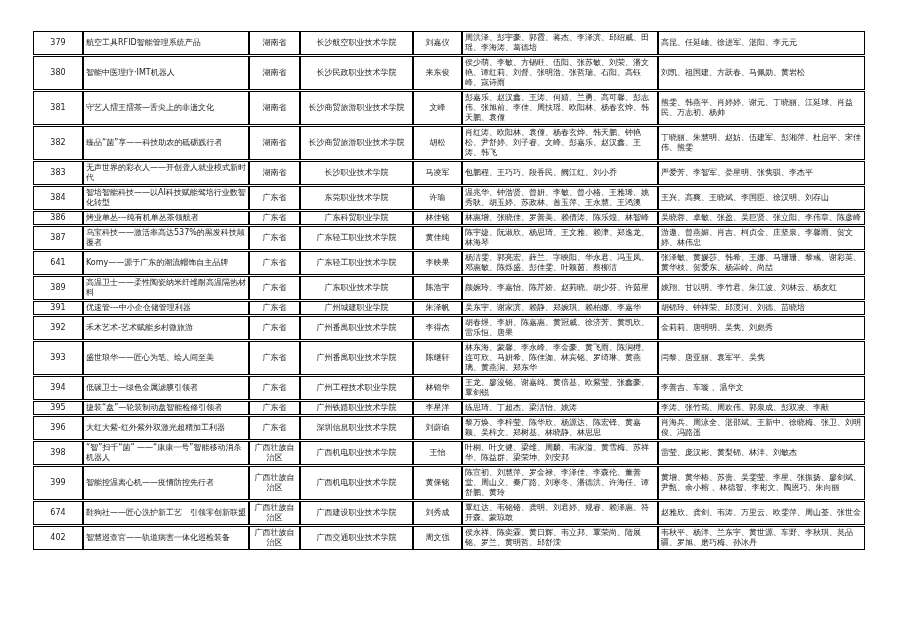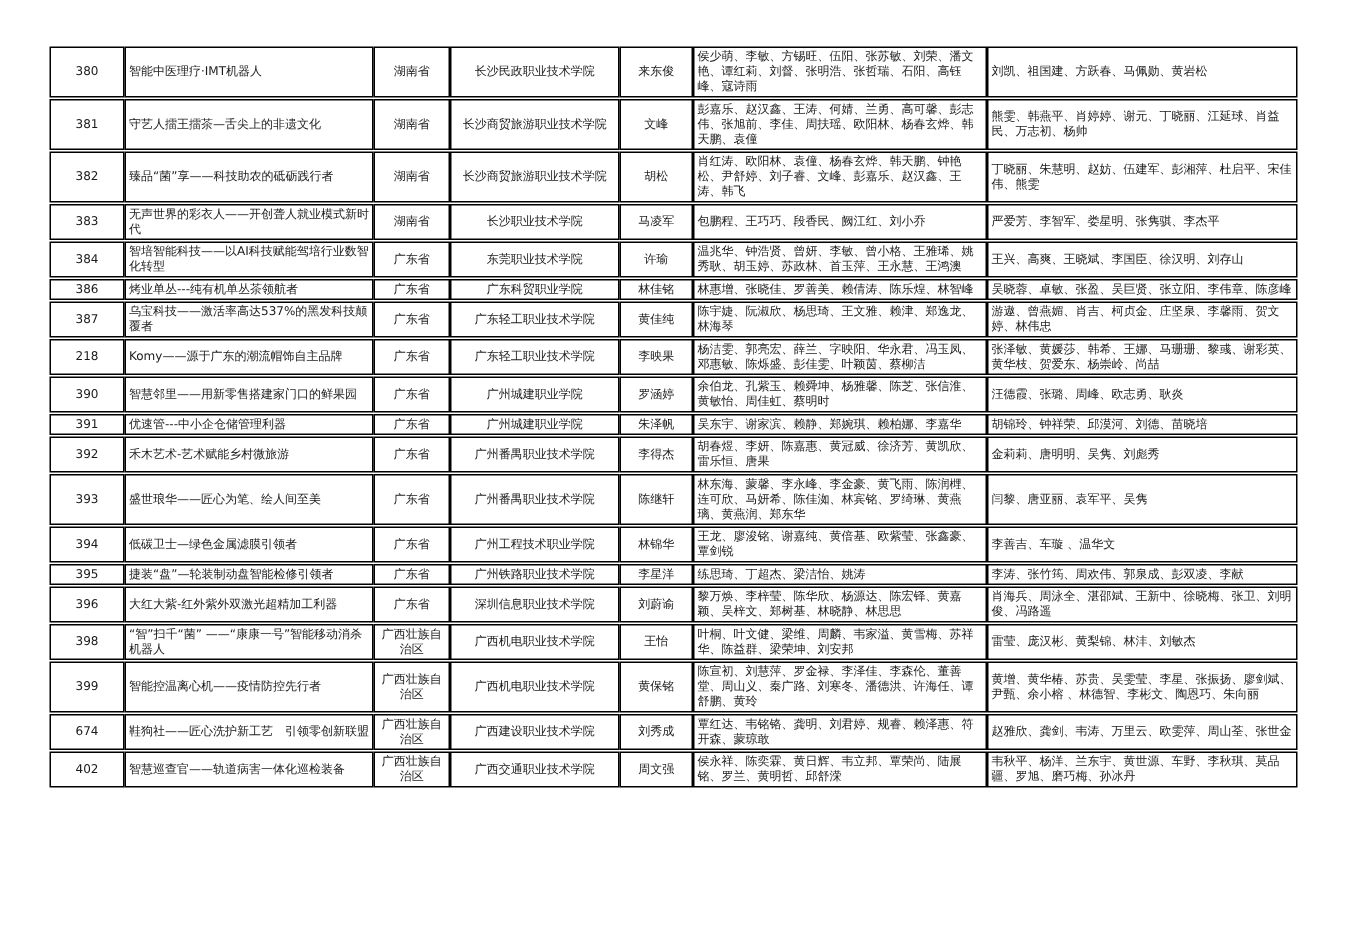--- a/index.html
+++ b/index.html
@@ -53,20 +53,29 @@
       <col class="c-no">
         <col class="c-name">
         <col class="c-province">
       <col class="c-school">
         <col class="c-leader">
         <col class="c-members">
         <col class="c-advisors">
     </colgroup>
     <tbody data-name="table-body">
         <tr data-name="table-row">
+          <td data-name="cell-no">379</td>
+          <td data-name="cell-name">航空工具RFID智能管理系统产品</td>
+          <td data-name="cell-province">湖南省</td>
+          <td data-name="cell-school">长沙航空职业技术学院</td>
+          <td data-name="cell-leader">刘嘉仪</td>
+          <td data-name="cell-members">周洪泽、彭宇豪、郭霞、蒋杰、李泽滨、邱绍威、田瑶、李海涛、葛德培</td>
+          <td data-name="cell-advisors">高昆、任延岫、徐进军、湛阳、李元元</td>
+        </tr>
+        <tr data-name="table-row">
           <td data-name="cell-no">380</td>
           <td data-name="cell-name">智能中医理疗·IMT机器人</td>
           <td data-name="cell-province">湖南省</td>
           <td data-name="cell-school">长沙民政职业技术学院</td>
           <td data-name="cell-leader">来东俊</td>
           <td data-name="cell-members">侯少萌、李敏、方锡旺、伍阳、张苏敏、刘荣、潘文艳、谭红莉、刘督、张明浩、张哲瑞、石阳、高钰峰、寇诗雨</td>
           <td data-name="cell-advisors">刘凯、祖国建、方跃春、马佩勋、黄岩松</td>
         </tr>
         <tr data-name="table-row">
           <td data-name="cell-no">381</td>
@@ -116,36 +125,36 @@
         <tr data-name="table-row">
           <td data-name="cell-no">387</td>
           <td data-name="cell-name">乌宝科技——激活率高达537%的黑发科技颠覆者</td>
           <td data-name="cell-province">广东省</td>
           <td data-name="cell-school">广东轻工职业技术学院</td>
           <td data-name="cell-leader">黄佳纯</td>
           <td data-name="cell-members">陈宇婕、阮淑欣、杨思琦、王文雅、赖津、郑逸龙、林海琴</td>
           <td data-name="cell-advisors">游遨、曾燕媚、肖吉、柯贞金、庄坚泉、李馨雨、贺文婷、林伟忠</td>
         </tr>
         <tr data-name="table-row">
-          <td data-name="cell-no">218</td>
+          <td data-name="cell-no">641</td>
           <td data-name="cell-name">Komy——源于广东的潮流帽饰自主品牌</td>
           <td data-name="cell-province">广东省</td>
           <td data-name="cell-school">广东轻工职业技术学院</td>
           <td data-name="cell-leader">李映果</td>
           <td data-name="cell-members">杨洁雯、郭亮宏、薛兰、字映阳、华永君、冯玉凤、邓惠敏、陈烁盛、彭佳雯、叶颖茵、蔡柳洁</td>
           <td data-name="cell-advisors">张泽敏、黄媛莎、韩希、王娜、马珊珊、黎彧、谢彩英、黄华枝、贺爱东、杨崇岭、尚喆</td>
         </tr>
         <tr data-name="table-row">
-          <td data-name="cell-no">390</td>
-          <td data-name="cell-name">智慧邻里——用新零售搭建家门口的鲜果园</td>
-          <td data-name="cell-province">广东省</td>
-          <td data-name="cell-school">广州城建职业学院</td>
-          <td data-name="cell-leader">罗涵婷</td>
-          <td data-name="cell-members">余伯龙、孔紫玉、赖舜坤、杨雅馨、陈芝、张信淮、黄敏怡、周佳虹、蔡明时</td>
-          <td data-name="cell-advisors">汪德霞、张璐、周峰、欧志勇、耿炎</td>
+          <td data-name="cell-no">389</td>
+          <td data-name="cell-name">高温卫士——柔性陶瓷纳米纤维耐高温隔热材料</td>
+          <td data-name="cell-province">广东省</td>
+          <td data-name="cell-school">广东职业技术学院</td>
+          <td data-name="cell-leader">陈浩宇</td>
+          <td data-name="cell-members">颜婉玲、李嘉怡、陈芹娇、赵茢晓、胡少芬、许茹星</td>
+          <td data-name="cell-advisors">姚翔、甘以明、李竹君、朱江波、刘林云、杨友红</td>
         </tr>
         <tr data-name="table-row">
           <td data-name="cell-no">391</td>
           <td data-name="cell-name">优速管---中小企仓储管理利器</td>
           <td data-name="cell-province">广东省</td>
           <td data-name="cell-school">广州城建职业学院</td>
           <td data-name="cell-leader">朱泽帆</td>
           <td data-name="cell-members">吴东宇、谢家滨、赖静、郑婉琪、赖柏娜、李嘉华</td>
           <td data-name="cell-advisors">胡锦玲、钟祥荣、邱漠河、刘德、苗晓培</td>
         </tr>

